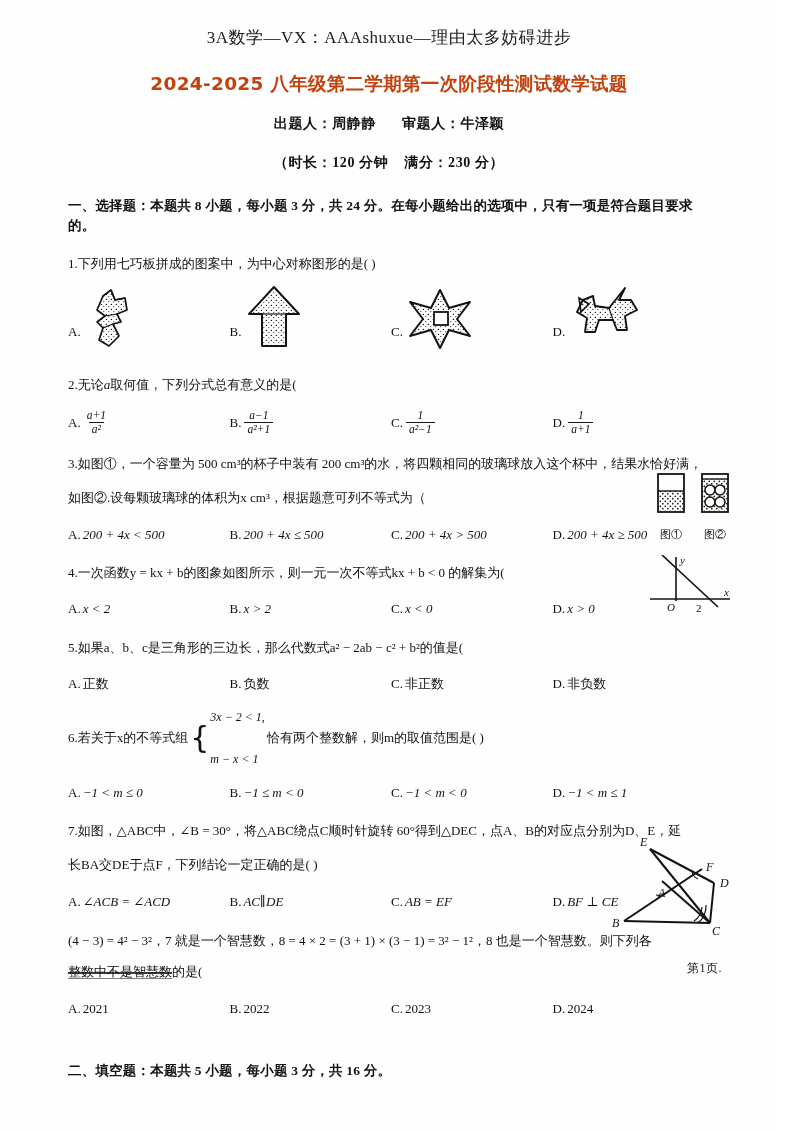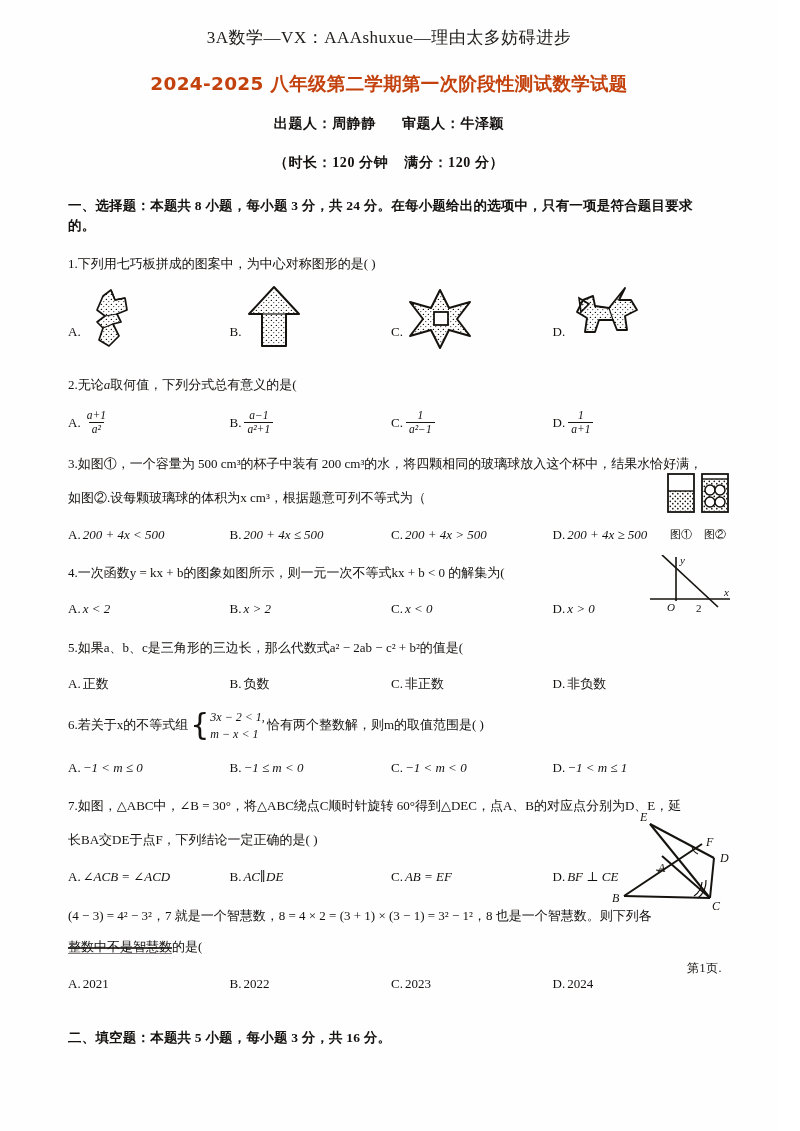--- a/index.html
+++ b/index.html
@@ -122,20 +122,21 @@
     font-size: 30px;
     line-height: 0.75;
     font-family: "DejaVu Sans", sans-serif;
     margin-right: 1px;
   }
   .system .rows {
     display: inline-flex;
     flex-direction: column;
     font-size: 12px;
     line-height: 1.35;
+    gap: 25px;
   }
 
   
   .fig-row {
     display: flex;
     margin-top: 10px;
     align-items: flex-end;
     height: 72px;
   }
   .fig-cell {
@@ -148,20 +149,21 @@
     font-size: 13px;
     padding-bottom: 14px;
   }
 
   
   .cups {
     position: absolute;
     right: -18px;
     top: 18px;
     display: flex;
+    gap: 10px;
     align-items: flex-end;
   }
   .cup-wrap { text-align: center; }
   .cup-cap { font-size: 11px; margin-top: 1px; }
 
   
   .axis-dia {
     position: absolute;
     right: -22px;
     top: -6px;
@@ -220,21 +222,21 @@
 
   <div class="doc-header">3A数学—VX：AAAshuxue—理由太多妨碍进步</div>
 
   <div class="doc-title">2024-2025 八年级第二学期第一次阶段性测试数学试题</div>
 
   <div class="byline">
     <span>出题人：</span><span>周静静</span><span class="gap"></span><span>审题人：</span><span>牛泽颖</span>
   </div>
 
   <div class="examinfo">
-    <span>（时长：</span><span>120 分钟</span><span class="gap"></span><span>满分：</span><span>120 分</span><span>）</span>
+    <span>（时长：</span><span>120 分钟</span><span class="gap"></span><span>满分：</span><span>230 分</span><span>）</span>
   </div>
 
   <div class="content">
 
     <div class="section-head">一、选择题：本题共 8 小题，每小题 3 分，共 24 分。在每小题给出的选项中，只有一项是符合题目要求的。</div>
 
     <div class="question">
       <div class="qline">1.下列用七巧板拼成的图案中，为中心对称图形的是(  )</div>
       <div class="fig-row">
 
@@ -532,19 +534,19 @@
           <span>C.</span>
           <span>2023</span>
         </div>
         <div>
           <span>D.</span>
           <span>2024</span>
         </div>
       </div>
     </div>
 
-    <div class="section-head" style="margin-top:32px">二、填空题：本题共 5 小题，每小题 3 分，共 16 分。</div>
+    <div class="section-head" style="margin-top:40px">二、填空题：本题共 5 小题，每小题 3 分，共 16 分。</div>
 
   </div>
 
   <div class="footer">第1页.</div>
 
 </div>
 
 </body></html>

